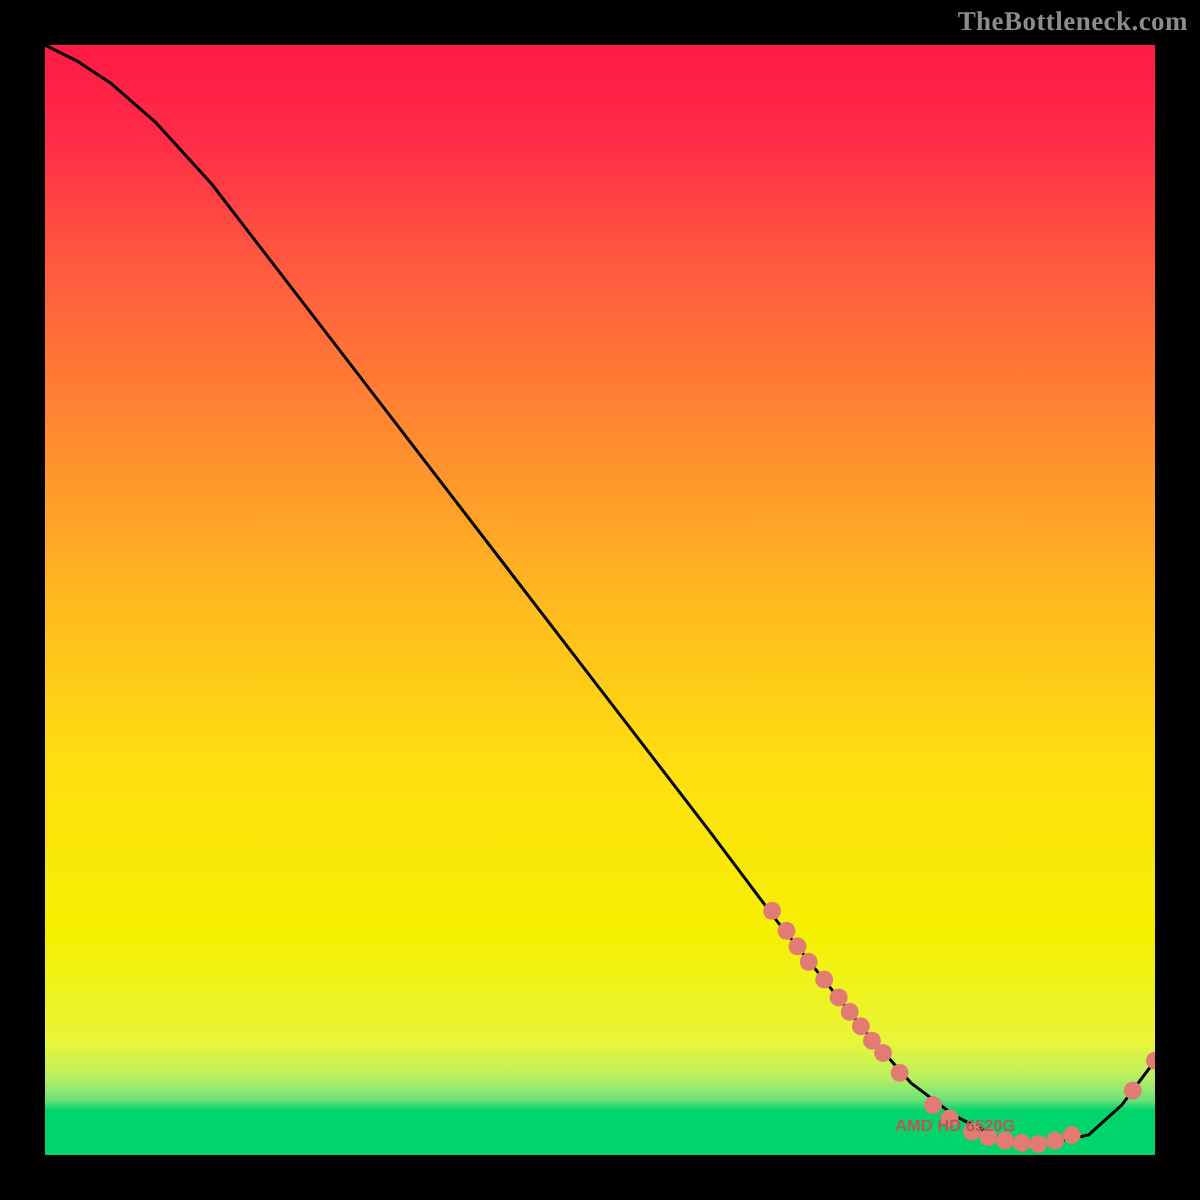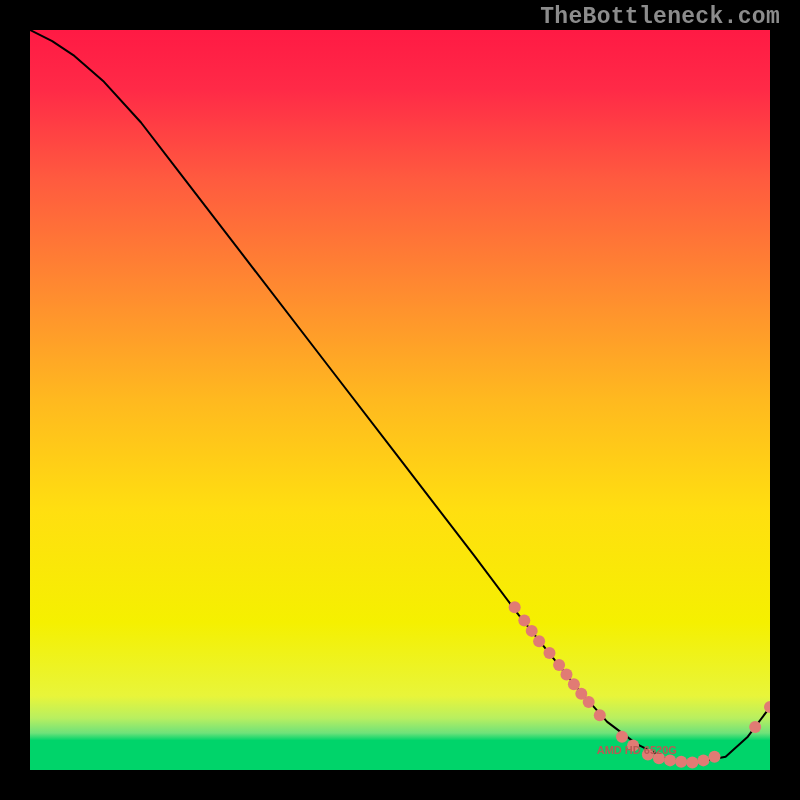--- a/index.html
+++ b/index.html
@@ -20,23 +20,23 @@
   .plot-area {
     position: absolute;
     left: 30px;
     top: 30px;
     width: 740px;
     height: 551px;
   }
   .watermark {
     position: absolute;
     top: 4px;
-    right: 20px;
-    font-family: Liberation Mono, monospace;
-    font-size: 23px;
+    right: 8px;
+    font-family: Liberation Serif, serif;
+    font-size: 18px;
     font-weight: 600;
     color: #8c8c8c;
     letter-spacing: 0.3px;
   }
   svg {
     display: block;
   }
 </style>
 </head>
 <body>

